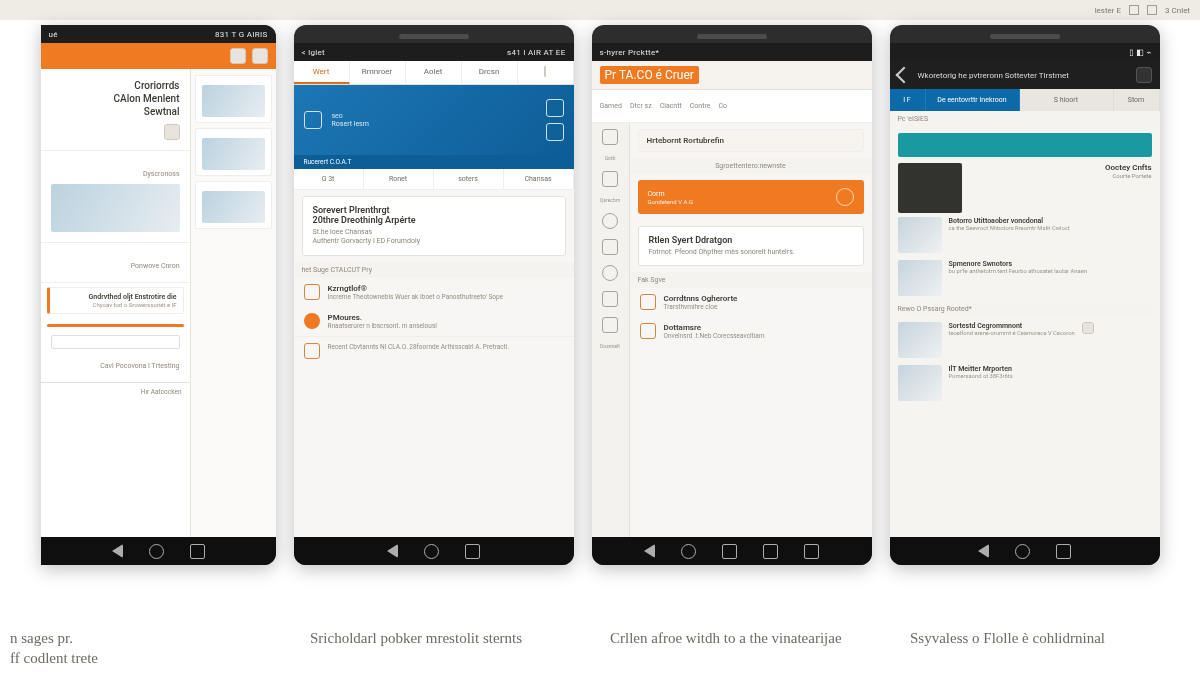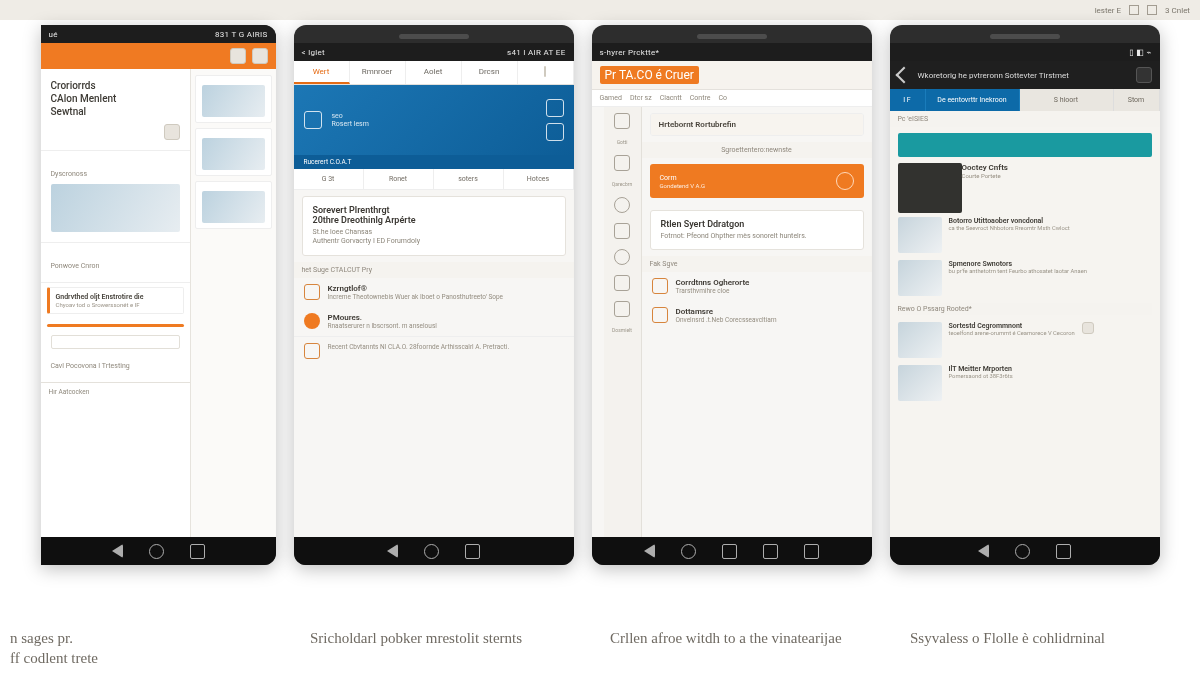--- a/index.html
+++ b/index.html
@@ -25,20 +25,21 @@
     border-radius: 12px;
     position: relative;
     box-shadow: 0 4px 18px rgba(0,0,0,0.25);
     display: flex;
     flex-direction: column;
     overflow: hidden;
   }
   .phone.cut-left {
     width: 235px;
     border-radius: 0 12px 12px 0;
+    text-align: right;
   }
   .speaker {
     width: 70px;
     height: 5px;
     background: #4c4c4c;
     border-radius: 3px;
     margin: 9px auto 4px auto;
   }
   .status-bar {
     height: 18px;
@@ -137,40 +138,40 @@
   .p1-side h3{font-size:10px;color:#3d3a34;font-weight:500;line-height:1.3;}
   .thumb{width:100%;height:48px;background:linear-gradient(120deg,#bcd2df,#e7edf1);border-radius:2px;margin-top:4px;}
   .mini{font-size:7px;color:#8f887c;}
   .p1-main{flex:1;background:#fbfaf8;padding:6px 4px 0 4px;display:flex;flex-direction:column;gap:5px;overflow:hidden;}
   .p1-row{background:#fff;border:1px solid #eee;border-radius:2px;padding:5px 6px;}
   .p1-row.on{border-left:3px solid #ef7a21;}
   .p1-row h5{font-size:7px;color:#46423b;font-weight:600;}
   .p1-row p{font-size:6px;color:#9a9387;}
   .p1-foot{border-top:1px solid #e4e1db;padding:5px 8px;font-size:6.5px;color:#8e887c;}
   
-  .p3-body{display:flex;flex:1;overflow:hidden;margin-left:12px;}
+  .p3-body{display:flex;flex:1;overflow:hidden;}
   .rail{width:38px;background:#f4f2ee;border-right:1px solid #e3e0da;display:flex;flex-direction:column;align-items:center;padding-top:6px;gap:10px;}
   .rail .ri{width:16px;height:16px;border:1px solid #a8a297;border-radius:3px;}
   .rail .ri.r{border-radius:50%;}
   .rail .rt{font-size:5px;color:#9c968a;}
   .p3-main{flex:1;display:flex;flex-direction:column;}
-  .crumb{font-size:7px;color:#8f887c;padding:4px 8px;display:flex;gap:8px;border-bottom:1px solid #eee;background:#fff;}
+  .crumb{font-size:7px;color:#8f887c;padding:12px 8px;display:flex;gap:8px;border-bottom:1px solid #eee;background:#fff;}
   .p3-hero{background:#fff;border:1px solid #eee;margin:6px 8px;border-radius:3px;overflow:hidden;}
   .p3-hero .hd{background:#f7f4ef;padding:6px 8px;font-size:8px;color:#4b463e;font-weight:600;}
   
   .p4-hdr{
     background:#1f1f1f;color:#ddd;padding:6px 8px;display:flex;gap:8px;align-items:center;
     font-size:8px;
   }
   .p4-hdr .ar{width:12px;height:12px;border-left:2px solid #ccc;border-bottom:2px solid #ccc;transform:rotate(45deg);}
   .p4-tabs{display:flex;}
   .p4-tab{flex:1;background:#0d6aa8;color:#fff;font-size:7px;padding:7px 4px;text-align:center;border-right:1px solid #1a7cbb;}
   .p4-tab.lite{background:#e9e6e0;color:#6d675d;border-right:1px solid #ddd;}
   .teal-band{background:#1a9aa0;height:24px;margin:6px 8px;border-radius:2px;}
-  .split{display:flex;gap:0;padding:0 8px;}
+  .split{display:flex;gap:10px;padding:0 8px;text-align:right;}
   .split .l{flex:0 0 64px;background:#32322f;border-radius:2px;height:50px;}
   .split .r{flex:1;}
   .split h5{font-size:8px;color:#3e3a34;font-weight:600;}
   .split p{font-size:6px;color:#968f82;}
   .feed{padding:4px 8px;display:flex;flex-direction:column;gap:7px;overflow:hidden;}
   .feed-item{display:flex;gap:7px;}
   .feed-item .im{width:44px;height:36px;background:linear-gradient(135deg,#c6d4dc,#eef1f3);border-radius:2px;flex-shrink:0;}
   .feed-item .tx h6{font-size:7px;color:#3d3a34;font-weight:600;line-height:1.2;}
   .feed-item .tx p{font-size:5.8px;color:#9a9488;line-height:1.3;}
   
@@ -286,21 +287,21 @@
             <div class="ic"></div>
           </div>
       </div>
       <div style="background:#0d5d97;color:#fff;font-size:6.5px;padding:3px 10px;">
         <span>Rucerert  C.O.A.T</span>
       </div>
       <div class="chip-row">
         <div class="chip">G 3t</div>
         <div class="chip">Ronet</div>
         <div class="chip">soters</div>
-        <div class="chip">Hotces</div>
+        <div class="chip">Chansas</div>
       </div>
       <div class="card">
         <h4 style="white-space:pre-line;">Sorevert Plrenthrgt
 20thre Dreothinlg Arpérte</h4>
         <p>St.he loee Chansas</p>
         <p>Authentr Gorvacrty I ED Forumdoly</p>
       </div>
       <div class="label-bar">het Suge CTALCUT Pry</div>
       <div class="list-item">
         <div class="li-ic"></div>

